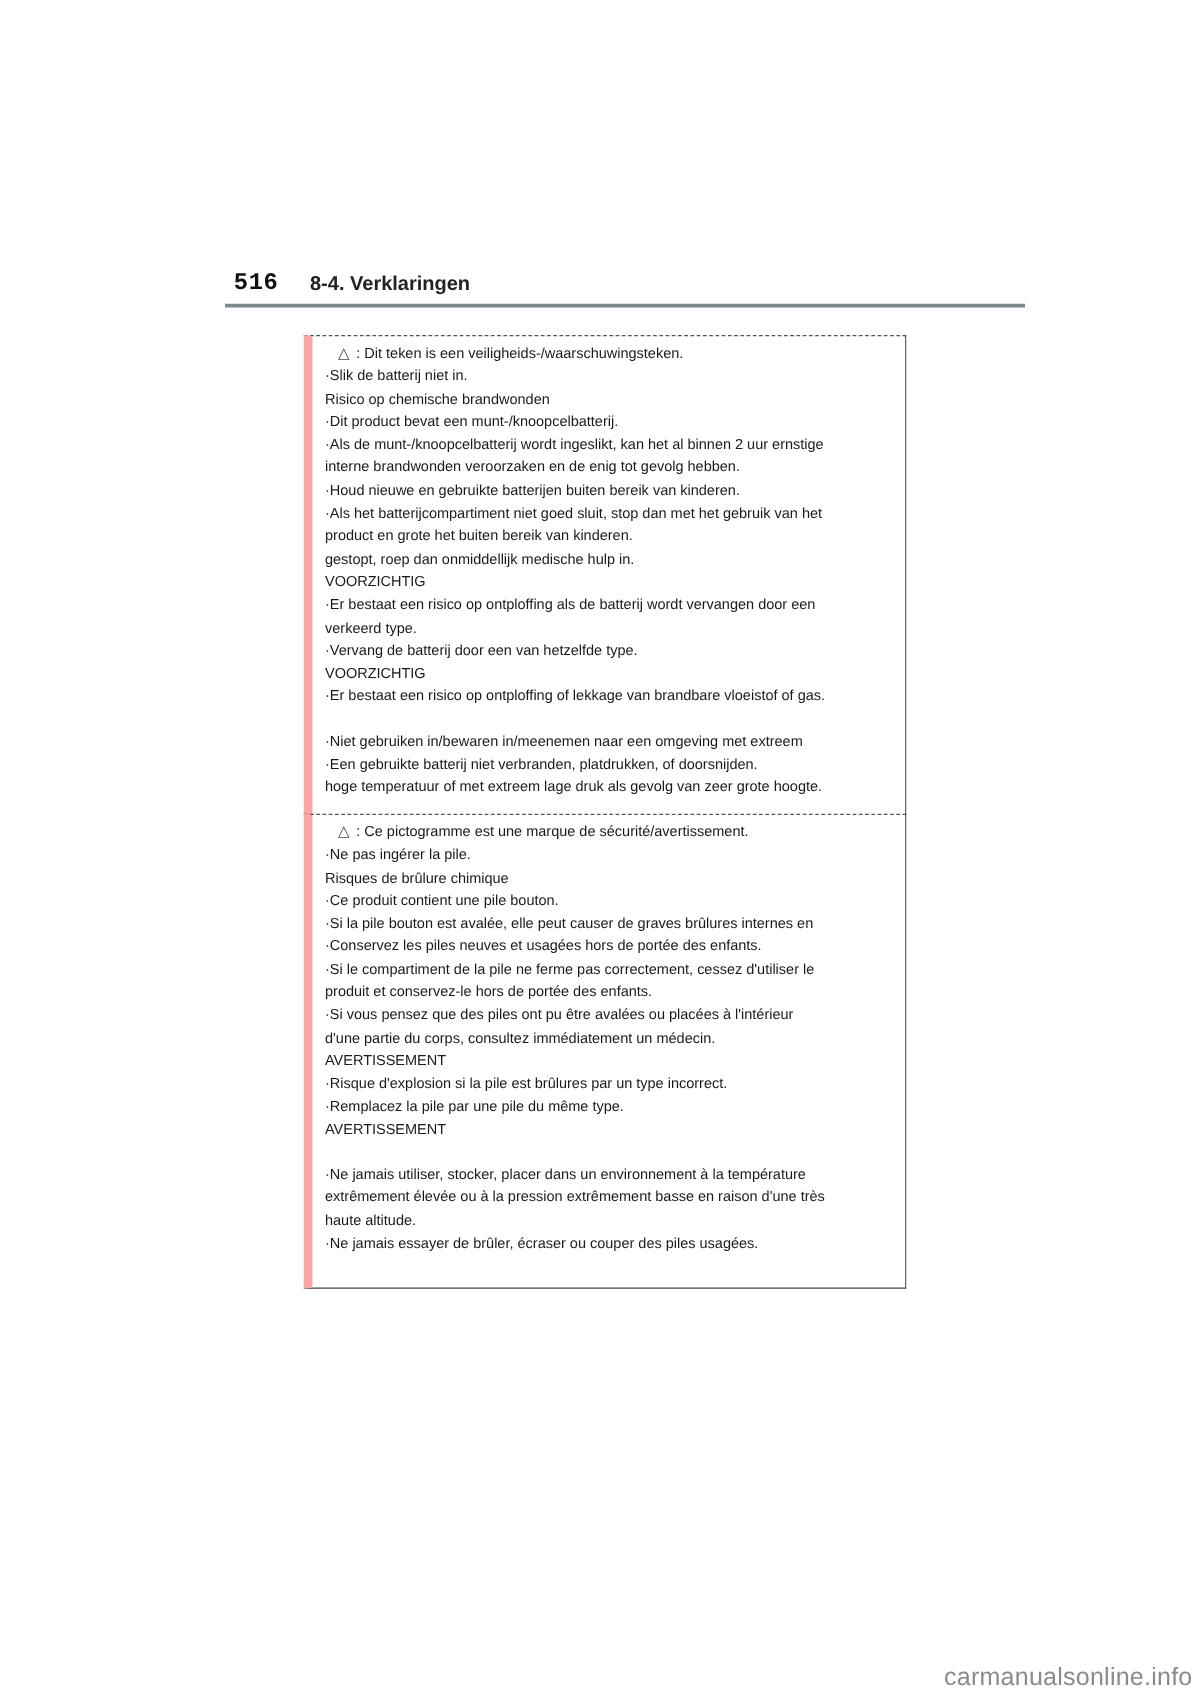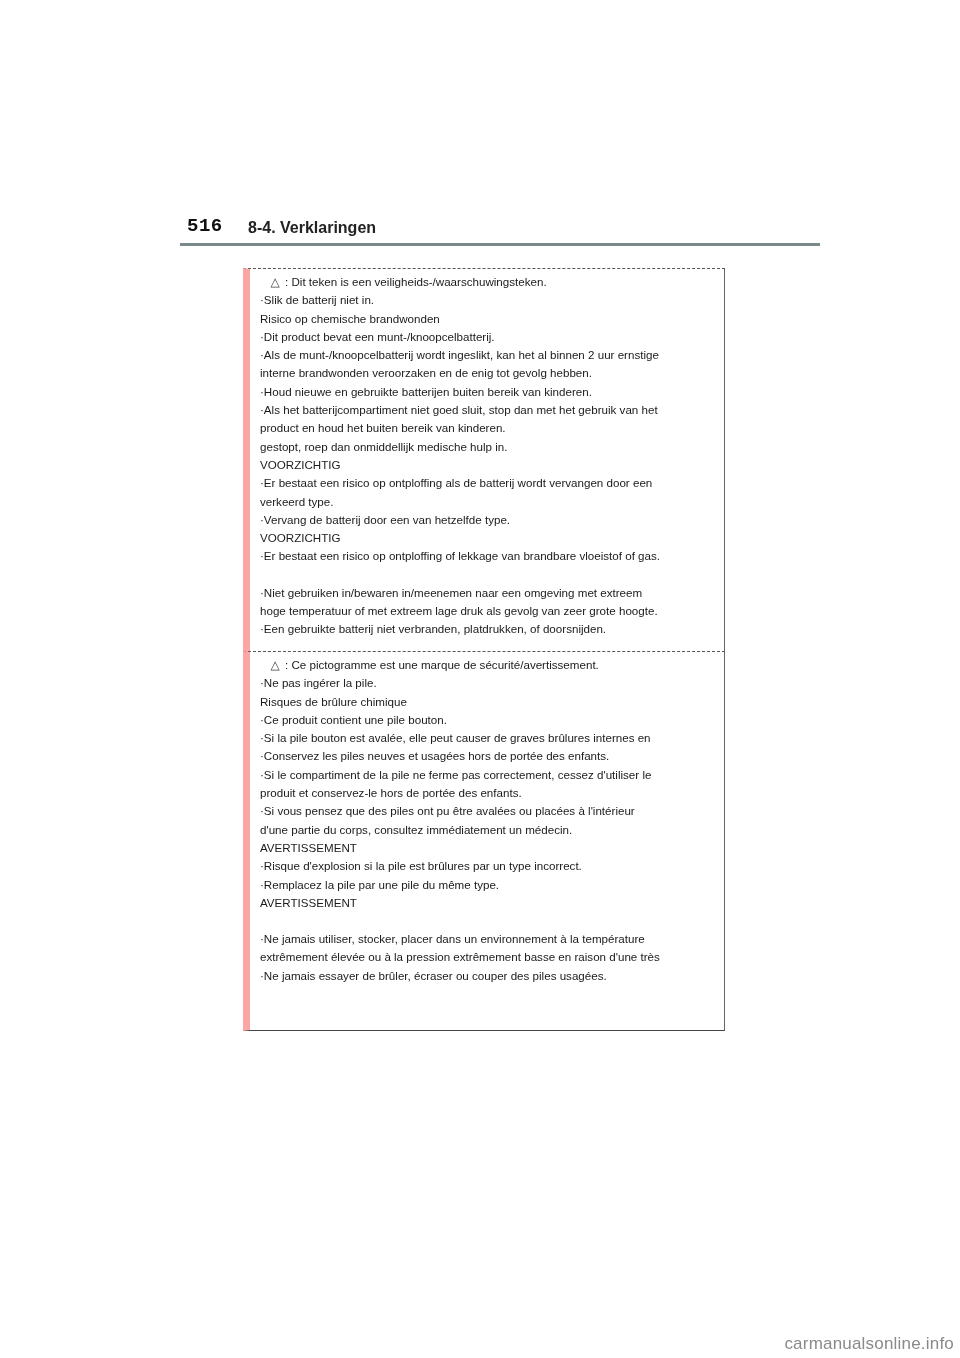--- a/index.html
+++ b/index.html
@@ -9,21 +9,21 @@
   .section{position:absolute;left:61px;top:4px;font-size:16px;font-weight:bold;color:#222;}
   .rule{position:absolute;left:180px;top:243px;width:640px;height:3px;background:#7a8a8a;}
   .box{position:absolute;left:243px;width:474px;border-left:7px solid #fca5a5;border-right:1px solid #666;}
   .box1{top:268px;height:383px;border-top:1px dashed #555;}
   .box2{top:651px;height:378px;border-top:1px dashed #555;border-bottom:1px solid #444;}
   .content{padding:4px 0 0 10px;font-size:11.6px;line-height:18.3px;}
   .line{white-space:nowrap;display:block;}
   .b{font-weight:normal;}
   .gap{height:18px;}
   .warn{display:inline-block;width:14px;text-align:center;margin-left:8px;margin-right:3px;color:#444;font-size:12px;}
-  .watermark{position:absolute;right:6px;bottom:4px;font-size:17px;color:#8a8a8a;letter-spacing:0.2px;}
+  .watermark{position:absolute;right:6px;bottom:4px;font-size:20px;color:#8a8a8a;letter-spacing:0.2px;}
 </style>
 </head>
 <body>
 
 <div class="header">
   <span class="page-num">516</span>
   <span class="section">8-4. Verklaringen</span>
 </div>
 <div class="rule"></div>
 
@@ -31,32 +31,32 @@
   <div class="content">
     <span class="line"><span class="warn">△</span><span>: Dit teken is een veiligheids-/waarschuwingsteken.</span></span>
     <div>
         <span class="line">·Slik de batterij niet in.</span>
         <span class="line b">Risico op chemische brandwonden</span>
         <span class="line">·Dit product bevat een munt-/knoopcelbatterij.</span>
         <span class="line">·Als de munt-/knoopcelbatterij wordt ingeslikt, kan het al binnen 2 uur ernstige</span>
         <span class="line">interne brandwonden veroorzaken en de enig tot gevolg hebben.</span>
         <span class="line">·Houd nieuwe en gebruikte batterijen buiten bereik van kinderen.</span>
         <span class="line">·Als het batterijcompartiment niet goed sluit, stop dan met het gebruik van het</span>
-        <span class="line">product en houd het buiten bereik van kinderen.</span>
+        <span class="line">product en grote het buiten bereik van kinderen.</span>
         <span class="line">gestopt, roep dan onmiddellijk medische hulp in.</span>
         <span class="line b">VOORZICHTIG</span>
         <span class="line">·Er bestaat een risico op ontploffing als de batterij wordt vervangen door een</span>
         <span class="line">verkeerd type.</span>
         <span class="line">·Vervang de batterij door een van hetzelfde type.</span>
         <span class="line b">VOORZICHTIG</span>
         <span class="line">·Er bestaat een risico op ontploffing of lekkage van brandbare vloeistof of gas.</span>
         <span class="line gap"></span>
         <span class="line">·Niet gebruiken in/bewaren in/meenemen naar een omgeving met extreem</span>
+        <span class="line">·Een gebruikte batterij niet verbranden, platdrukken, of doorsnijden.</span>
         <span class="line">hoge temperatuur of met extreem lage druk als gevolg van zeer grote hoogte.</span>
-        <span class="line">·Een gebruikte batterij niet verbranden, platdrukken, of doorsnijden.</span>
       </div>
   </div>
 </div>
 
 <div class="box box2">
   <div class="content">
     <span class="line"><span class="warn">△</span><span>: Ce pictogramme est une marque de sécurité/avertissement.</span></span>
     <div>
         <span class="line">·Ne pas ingérer la pile.</span>
         <span class="line b">Risques de brûlure chimique</span>
@@ -67,18 +67,19 @@
         <span class="line">produit et conservez-le hors de portée des enfants.</span>
         <span class="line">·Si vous pensez que des piles ont pu être avalées ou placées à l'intérieur</span>
         <span class="line">d'une partie du corps, consultez immédiatement un médecin.</span>
         <span class="line b">AVERTISSEMENT</span>
         <span class="line">·Risque d'explosion si la pile est brûlures par un type incorrect.</span>
         <span class="line">·Remplacez la pile par une pile du même type.</span>
         <span class="line b">AVERTISSEMENT</span>
         <span class="line gap"></span>
         <span class="line">·Ne jamais utiliser, stocker, placer dans un environnement à la température</span>
         <span class="line">extrêmement élevée ou à la pression extrêmement basse en raison d'une très</span>
+        <span class="line">haute altitude.</span>
         <span class="line">·Ne jamais essayer de brûler, écraser ou couper des piles usagées.</span>
       </div>
   </div>
 </div>
 
 <div class="watermark">carmanualsonline.info</div>
 
 </body></html>

